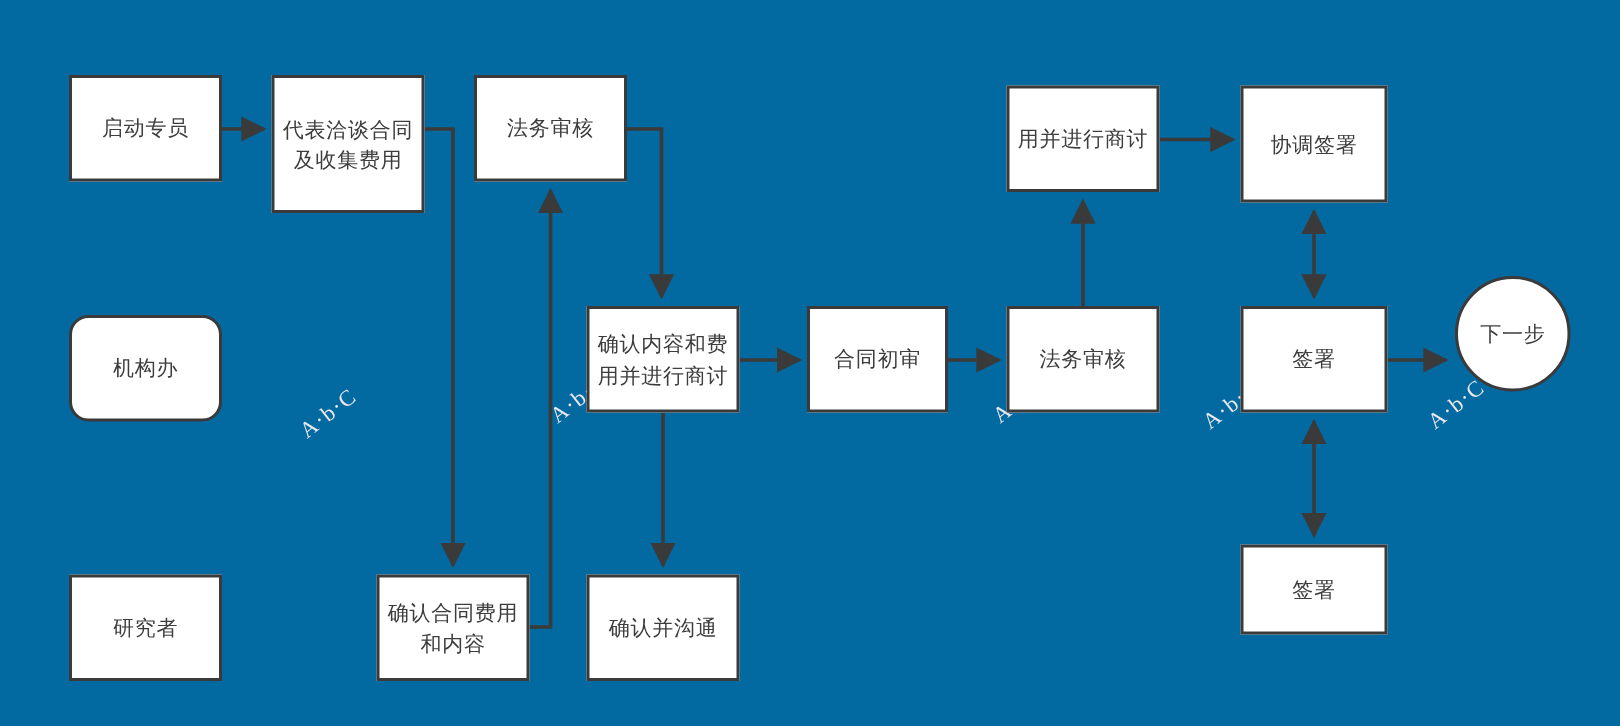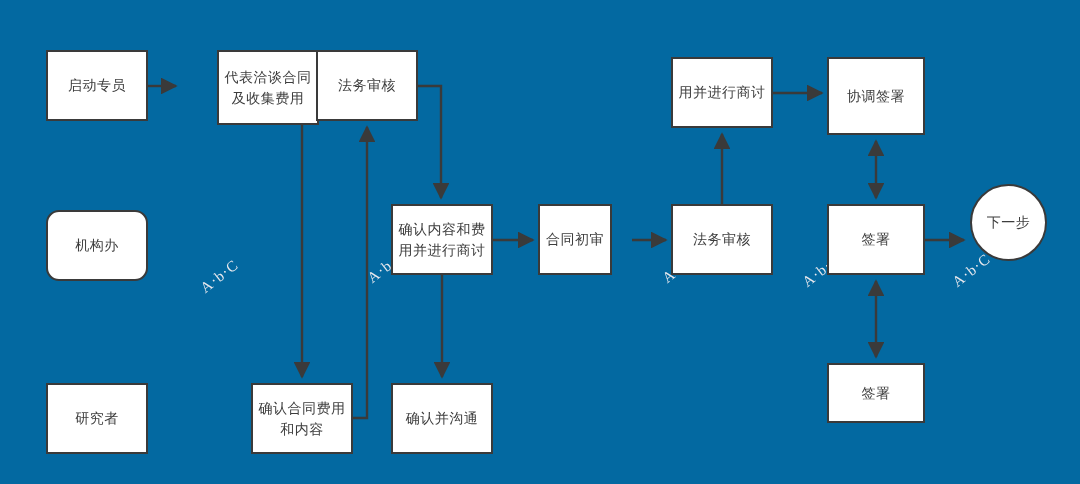--- a/index.html
+++ b/index.html
@@ -100,21 +100,21 @@
       <path d="M 876 281 L 876 357" marker-end="url(#arrowEnd)" marker-start="url(#arrowStart)"></path>
 
       <path d="M 925 240 L 964 240" marker-end="url(#arrowEnd)"></path>
     </g>
   </svg>
 
   <div class="node" style="left:46px; top:50px; width:102px; height:71px;">
     <span class="node-label">启动专员</span>
   </div>
 
-  <div class="node" style="left:181px; top:50px; width:102px; height:75px;margin-left:36px;">
+  <div class="node" style="left:181px; top:50px; width:102px; height:92px;">
     <span class="node-label">代表洽谈合同
 及收集费用</span>
   </div>
 
   <div class="node" style="left:316px; top:50px; width:102px; height:71px;">
     <span class="node-label">法务审核</span>
   </div>
 
   <div class="node" style="left:671px; top:57px; width:102px; height:71px;">
     <span class="node-label">用并进行商讨</span>
@@ -126,21 +126,21 @@
 
   <div class="node" style="left:46px; top:210px; width:102px; height:71px;border-radius:13px;">
     <span class="node-label">机构办</span>
   </div>
 
   <div class="node" style="left:391px; top:204px; width:102px; height:71px;">
     <span class="node-label">确认内容和费
 用并进行商讨</span>
   </div>
 
-  <div class="node" style="left:538px; top:204px; width:74px; height:71px;">
+  <div class="node" style="left:538px; top:204px; width:94px; height:71px;">
     <span class="node-label">合同初审</span>
   </div>
 
   <div class="node" style="left:671px; top:204px; width:102px; height:71px;">
     <span class="node-label">法务审核</span>
   </div>
 
   <div class="node" style="left:827px; top:204px; width:98px; height:71px;">
     <span class="node-label">签署</span>
   </div>

